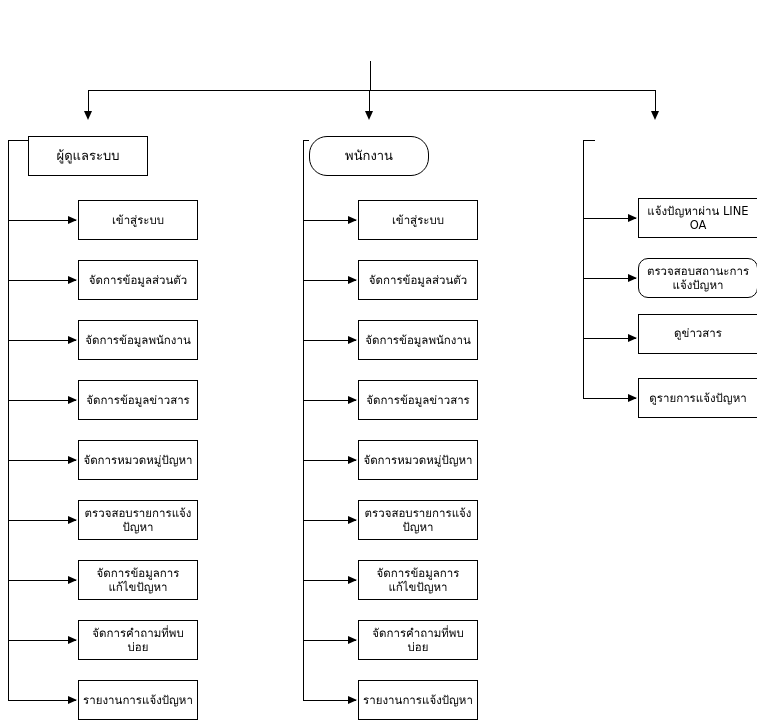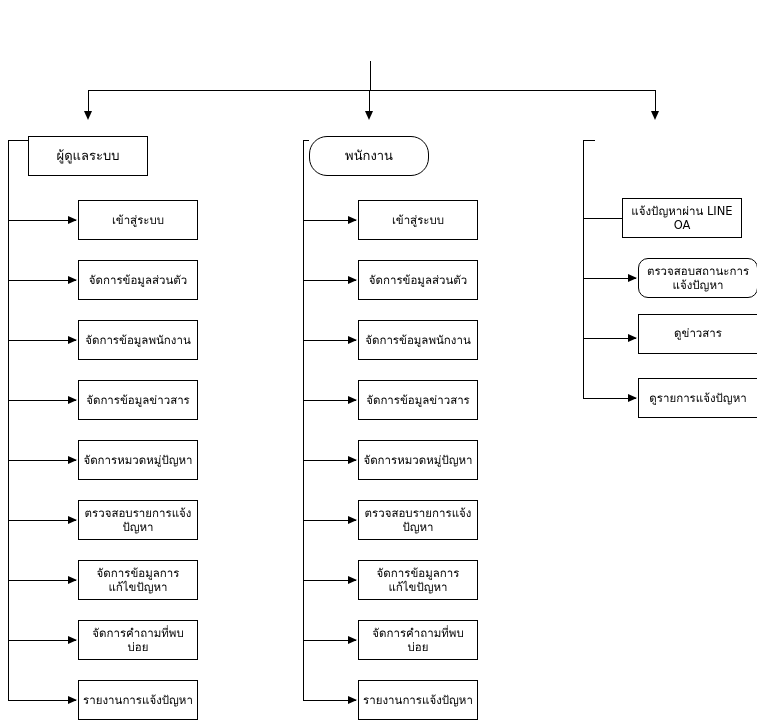--- a/index.html
+++ b/index.html
@@ -215,21 +215,21 @@
       </div>
       <div class="node leaf-node" style="left: 358px; top: 560px;">
         <span class="node-text">จัดการข้อมูลการแก้ไขปัญหา</span>
       </div>
       <div class="node leaf-node" style="left: 358px; top: 620px;">
         <span class="node-text">จัดการคำถามที่พบบ่อย</span>
       </div>
       <div class="node leaf-node" style="left: 358px; top: 680px;">
         <span class="node-text">รายงานการแจ้งปัญหา</span>
       </div>
-      <div class="node leaf-node" style="left: 622px; top: 198px;">
+      <div class="node leaf-node" style="left: 638px; top: 198px;">
         <span class="node-text">แจ้งปัญหาผ่าน LINE OA</span>
       </div>
       <div class="node leaf-node" style="left: 638px; top: 258px; border-radius: 10px;">
         <span class="node-text">ตรวจสอบสถานะการแจ้งปัญหา</span>
       </div>
       <div class="node leaf-node" style="left: 638px; top: 314px; font-family: Liberation Mono, monospace;">
         <span class="node-text">ดูข่าวสาร</span>
       </div>
       <div class="node leaf-node" style="left: 638px; top: 378px;">
         <span class="node-text">ดูรายการแจ้งปัญหา</span>

